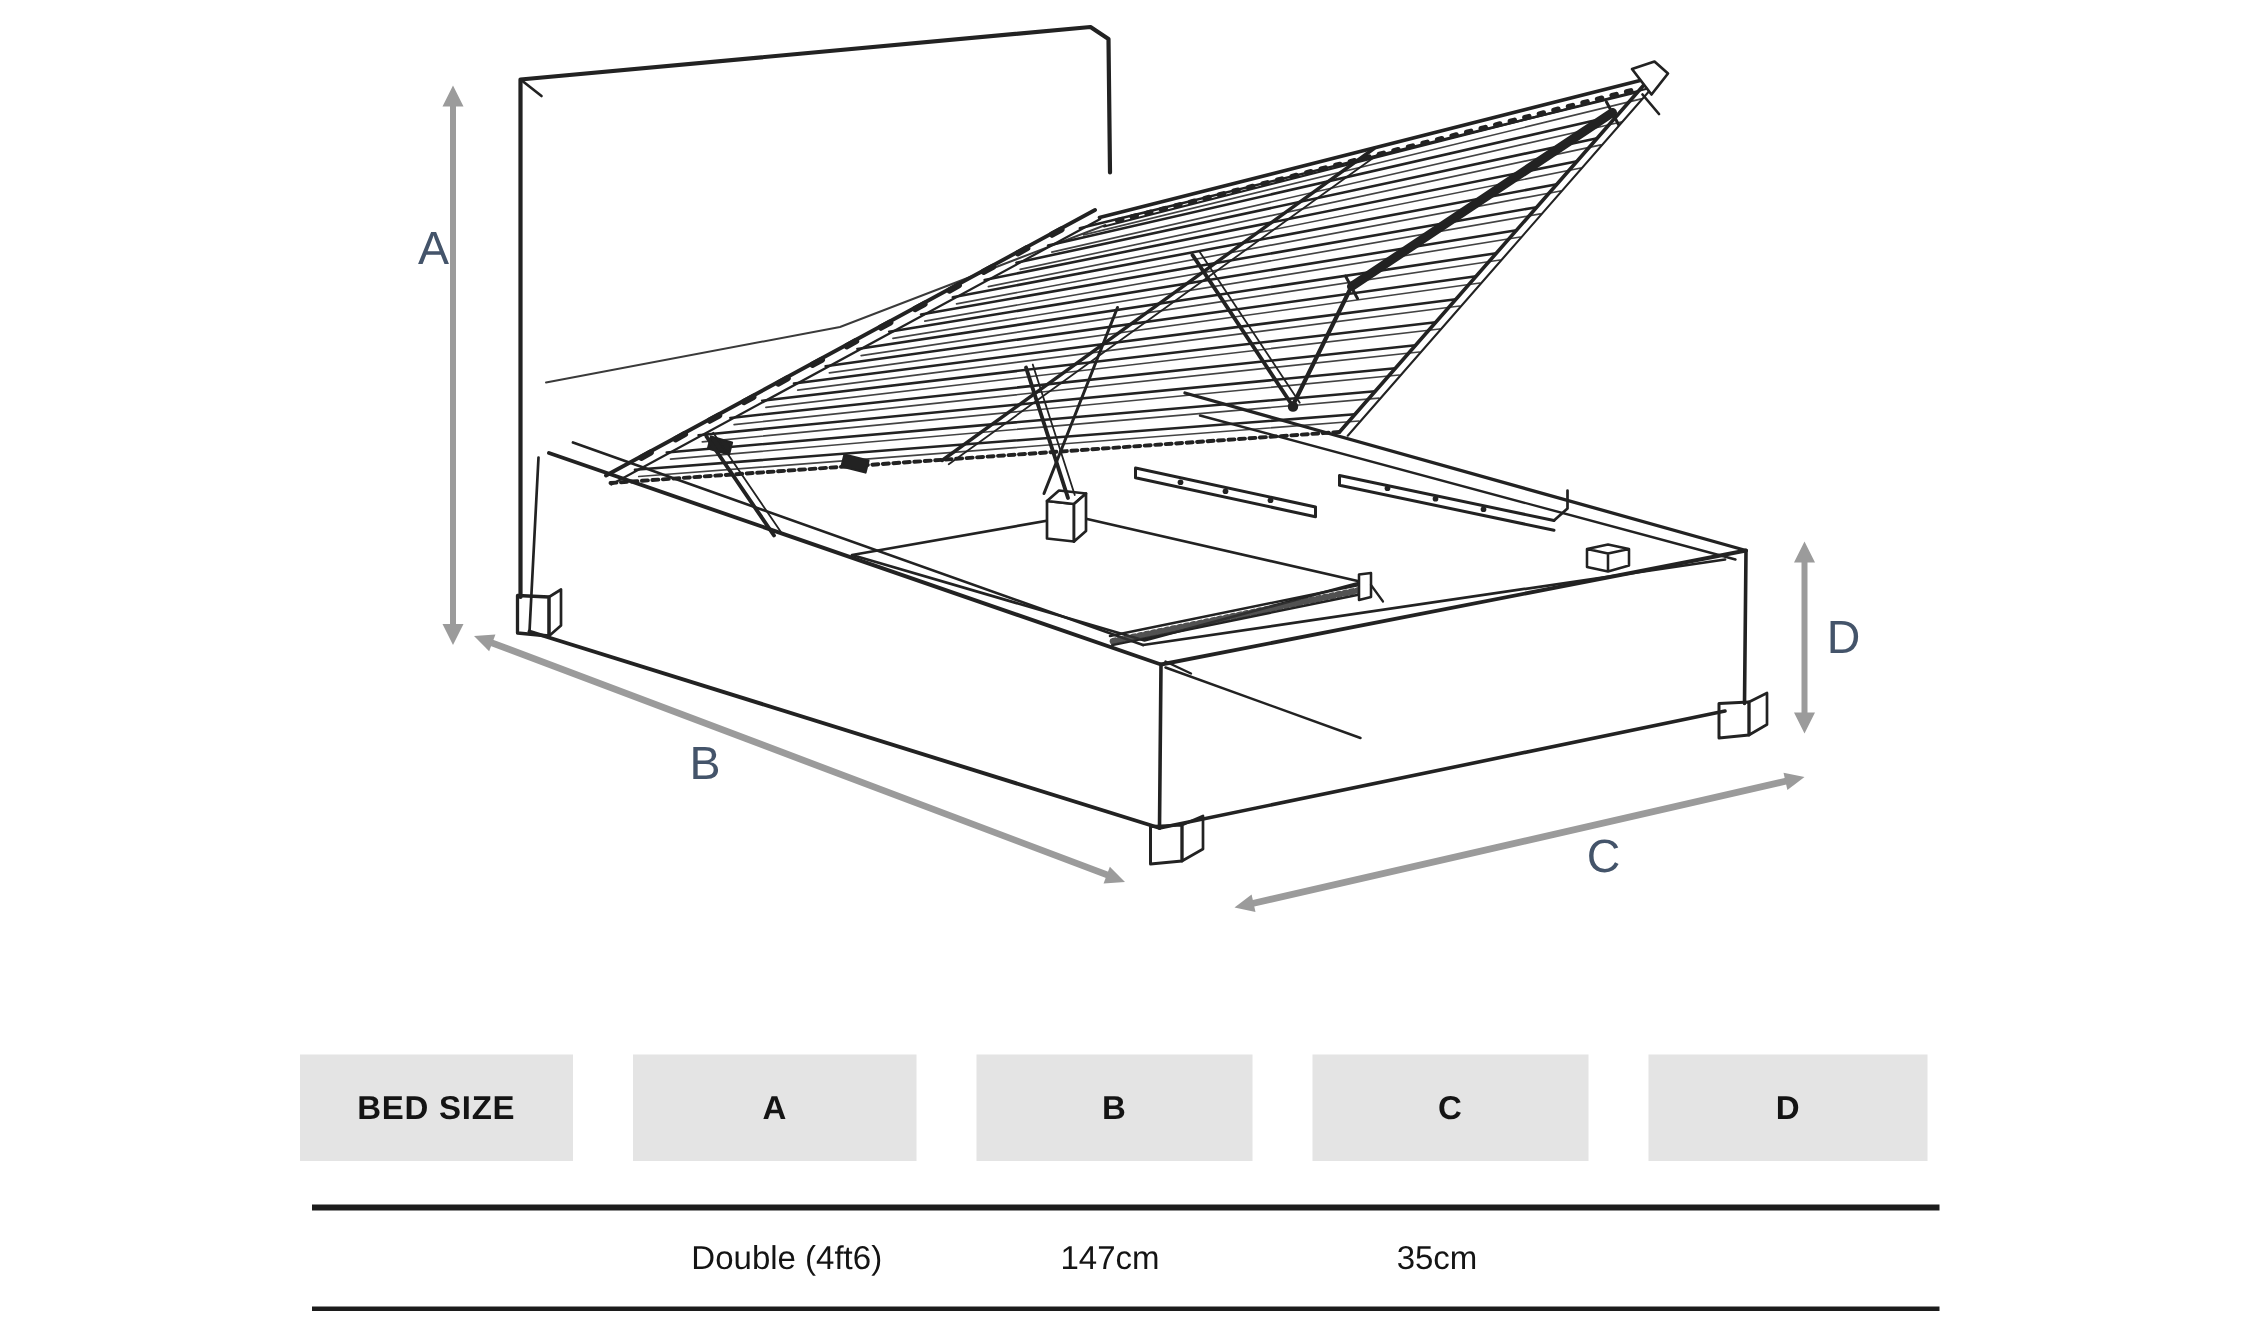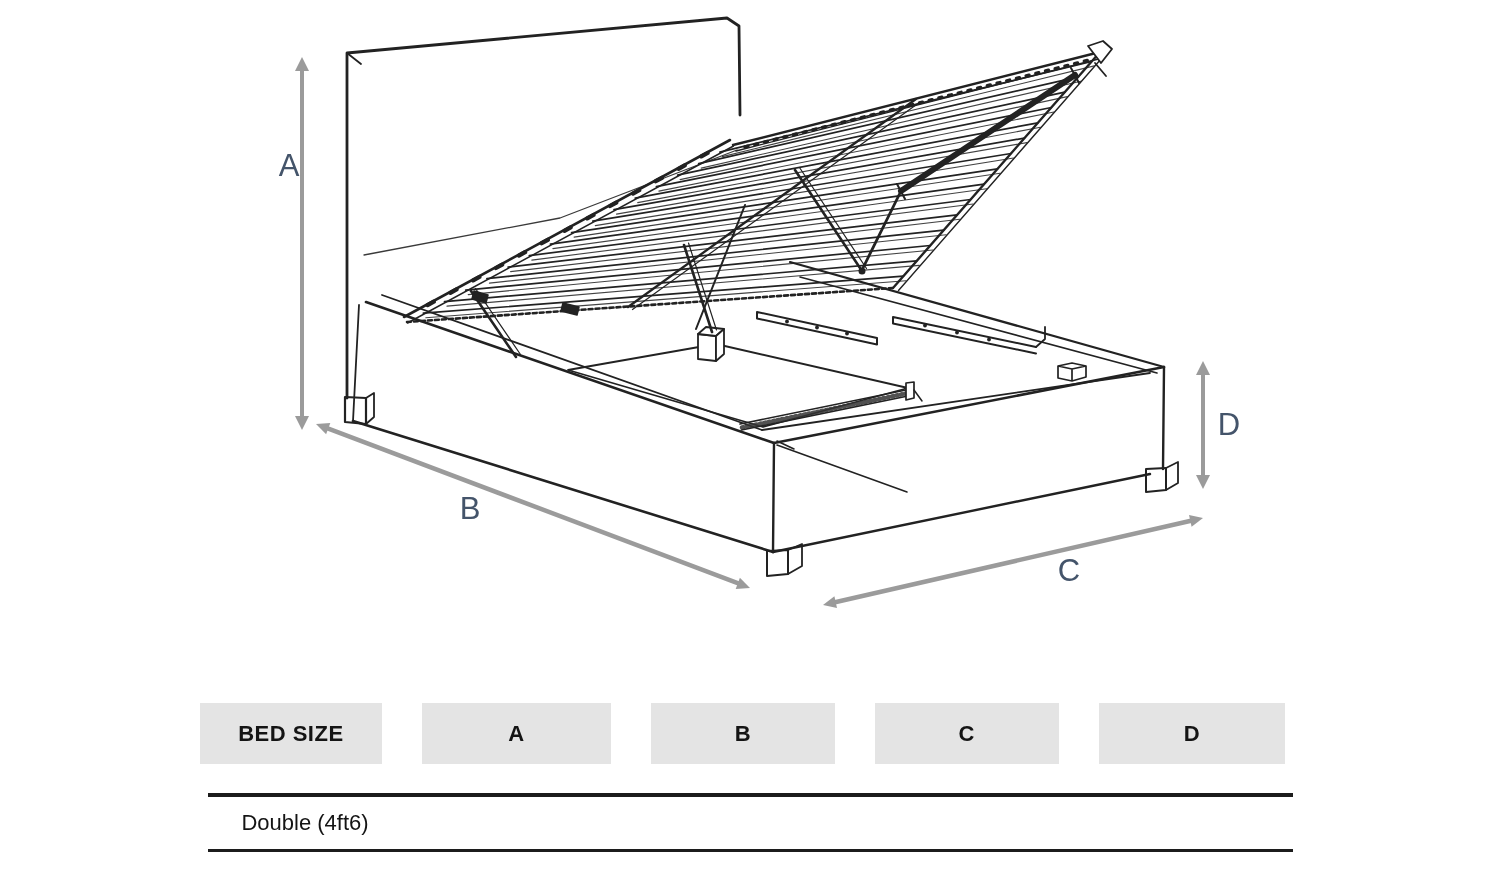--- a/index.html
+++ b/index.html
@@ -8,28 +8,28 @@
     font-family:"Liberation Sans", sans-serif;
   }
   .diagram-svg{position:absolute;left:0;top:0;}
   .dim-label{
     font-family:"Liberation Sans", sans-serif;
     font-size:31px;
     fill:#44546A;
   }
   
   .dim-table{position:absolute;left:200px;top:703px;width:1085px;}
-  .thead{display:flex;column-gap:4px;height:61px;gap:40px;}
+  .thead{display:flex;column-gap:4px;height:71px;gap:40px;}
   .thead .cell{
     background:#e4e4e4;display:flex;align-items:center;justify-content:center;
     font-size:22px;font-weight:bold;color:#141414;letter-spacing:.5px;
   }
   .c1{width:210px;} .c2{width:219px;} .c3{width:212px;} .c4{width:213px;} .c5{width:215px;}
   .rule-top{margin:29px 0 0 8px;width:1085px;border-top:4px solid #1c1c1c;}
-  .tbody-row{display:flex;column-gap:4px;height:52px;}
+  .tbody-row{display:flex;column-gap:4px;height:64px;justify-content:center;}
   .tbody-row .cell{
     display:flex;align-items:center;justify-content:center;
     font-size:22px;color:#141414;
   }
   .rule-bottom{margin:0 0 0 8px;width:1085px;border-top:3px solid #1c1c1c;}
 </style>
 </head>
 <body>
 
 <div class="stage">
@@ -200,17 +200,19 @@
     <div class="thead">
       <div class="cell c1">BED SIZE</div>
       <div class="cell c2">A</div>
       <div class="cell c3">B</div>
       <div class="cell c4">C</div>
       <div class="cell c5">D</div>
     </div>
     <div class="rule-top"></div>
     <div class="tbody-row">
       <div class="cell c1">Double (4ft6)</div>
+      <div class="cell c4">147cm</div>
+      <div class="cell c5">35cm</div>
     </div>
     <div class="rule-bottom"></div>
   </div>
 
 </div>
 
 </body></html>

